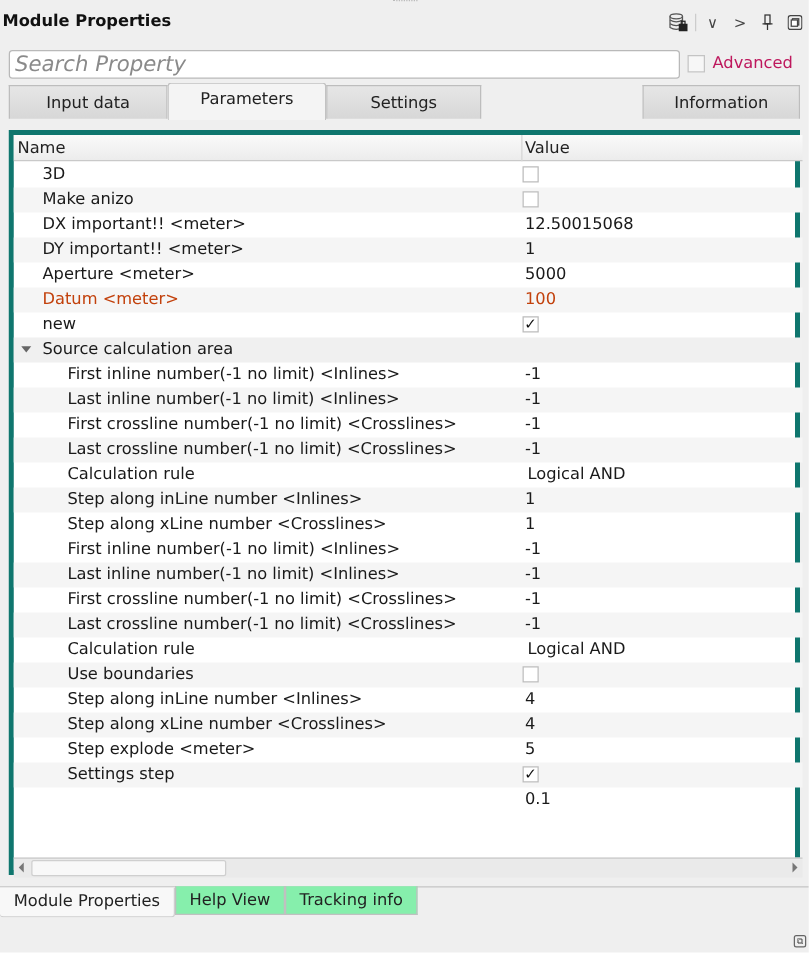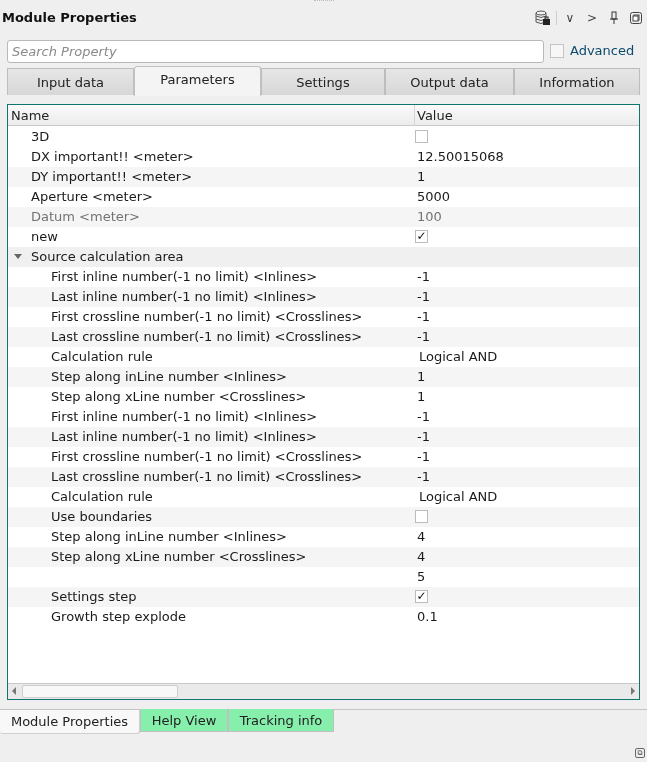--- a/index.html
+++ b/index.html
@@ -28,26 +28,26 @@
   }
   .ticon {
     width: 22px; height: 18px; display: flex; align-items: center; justify-content: center;
     color: #444; font-size: 12px; cursor: pointer;
   }
   .tsep { width: 1px; height: 14px; background: #ccc; margin: 0 2px; }
 
   .search {
     position: absolute; left: 7px; top: 40px; width: 537px; height: 23px;
     background: #fff; border: 1px solid #b9b9b9; border-radius: 3px;
-    padding: 2px 4px; font-style: italic; color: #888; font-size: 13px;
+    padding: 2px 4px; font-style: italic; color: #888; font-size: 17px;
     font-family: "DejaVu Sans", sans-serif; outline: none;
   }
   .search::placeholder { color: #8a8a8a; font-style: italic; }
   .adv {
-    position: absolute; left: 550px; top: 43px; display: flex; align-items: center; color: #0c4a6e; text-align: center;
+    position: absolute; left: 550px; top: 43px; display: flex; align-items: center; color: #be185d; text-align: center;
   }
   .adv .cb {
     width: 14px; height: 14px; border: 1px solid #c4c4c4; background: #f7f7f7; margin-right: 6px;
   }
 
   .tabs {
     position: absolute; left: 7px; top: 66px; width: 633px; height: 28px;
   }
   .tab {
     position: absolute; top: 2px; height: 27px;
@@ -56,39 +56,39 @@
     display: flex; align-items: center; justify-content: center;
     font-size: 13px; color: #222; cursor: pointer;
   }
   .tab.active {
     top: 0; height: 30px; background: #f4f4f4; border-color: #c2c2c2;
     border-radius: 3px 3px 0 0; z-index: 2; padding-bottom: 4px;
   }
 
   .table {
     position: absolute; left: 7px; top: 104px; width: 633px; height: 596px;
-    background: #fff; border: 1px solid #0f766e;
+    background: #fff; border: 4px solid #0f766e;
   }
   .thead {
     position: absolute; left: 0; top: 0; width: 631px; height: 21px;
     background: linear-gradient(#fafafa, #ececec);
     border-bottom: 1px solid #c9c9c9;
   }
   .th { position: absolute; top: 3px; font-size: 13px; color: #222; }
   .th-sep { position: absolute; left: 406px; top: 0; width: 1px; height: 21px; background: #d5d5d5; }
 
   .rows { position: absolute; left: 0; top: 22px; width: 631px; }
   .row {
     position: relative; height: 20px; width: 631px;
   }
   .row.alt { background: #f5f5f5; }
   .row.group { background: #f0f0f0; }
   .row .name { position: absolute; top: 2px; white-space: nowrap; }
   .row .val { position: absolute; left: 409px; top: 2px; white-space: nowrap; }
-  .row.disabled .name, .row.disabled .val { color: #737373; }
+  .row.disabled .name, .row.disabled .val { color: #c2410c; }
   .arrow {
     position: absolute; left: 6px; top: 7px; width: 0; height: 0;
     border-left: 4px solid transparent; border-right: 4px solid transparent;
     border-top: 5px solid #666;
   }
   .chk {
     position: absolute; left: 407px; top: 3px; width: 13px; height: 13px;
     border: 1px solid #bcbcbc; background: #fff;
     font-size: 12px; line-height: 11px; text-align: center; color: #111; font-weight: bold;
   }
@@ -162,36 +162,39 @@
 
 <div class="adv">
   <span class="cb"></span>
   <span>Advanced</span>
 </div>
 
 <div class="tabs">
   <div class="tab" style="left:0;width:127px;">Input data</div>
   <div class="tab active" style="left:127px;width:127px;">Parameters</div>
   <div class="tab" style="left:254px;width:124px;text-align:right;">Settings</div>
-  <div class="tab" style="left:378px;width:129px;">Output data</div>
   <div class="tab" style="left:507px;width:126px;">Information</div>
 </div>
 
 <div class="table">
   <div class="thead">
     <span class="th" style="left:3px;">Name</span>
     <span class="th-sep"></span>
     <span class="th" style="left:409px;">Value</span>
   </div>
 
   <div class="rows">
     <div class="row">
       <span class="name" style="left:23px;">3D</span>
       <span class="chk"></span>
     </div>
+    <div class="row alt">
+      <span class="name" style="left:23px;">Make anizo</span>
+      <span class="chk"></span>
+    </div>
     <div class="row">
       <span class="name" style="left:23px;">DX important!! &lt;meter&gt;</span>
       <span class="val">12.50015068</span>
     </div>
     <div class="row alt">
       <span class="name" style="left:23px;">DY important!! &lt;meter&gt;</span>
       <span class="val">1</span>
     </div>
     <div class="row">
       <span class="name" style="left:23px;">Aperture &lt;meter&gt;</span>
@@ -265,28 +268,28 @@
     </div>
     <div class="row">
       <span class="name" style="left:43px;">Step along inLine number &lt;Inlines&gt;</span>
       <span class="val">4</span>
     </div>
     <div class="row alt">
       <span class="name" style="left:43px;">Step along xLine number &lt;Crosslines&gt;</span>
       <span class="val">4</span>
     </div>
     <div class="row">
+      <span class="name" style="left:43px;">Step explode &lt;meter&gt;</span>
       <span class="val">5</span>
     </div>
     <div class="row alt">
       <span class="name" style="left:43px;">Settings step</span>
       <span class="chk">✓</span>
     </div>
     <div class="row">
-      <span class="name" style="left:43px;">Growth  step explode</span>
       <span class="val">0.1</span>
     </div>
   </div>
 
   <div class="hscroll">
     <span class="larr"></span>
     <span class="thumb"></span>
     <span class="rarr"></span>
   </div>
 </div>

